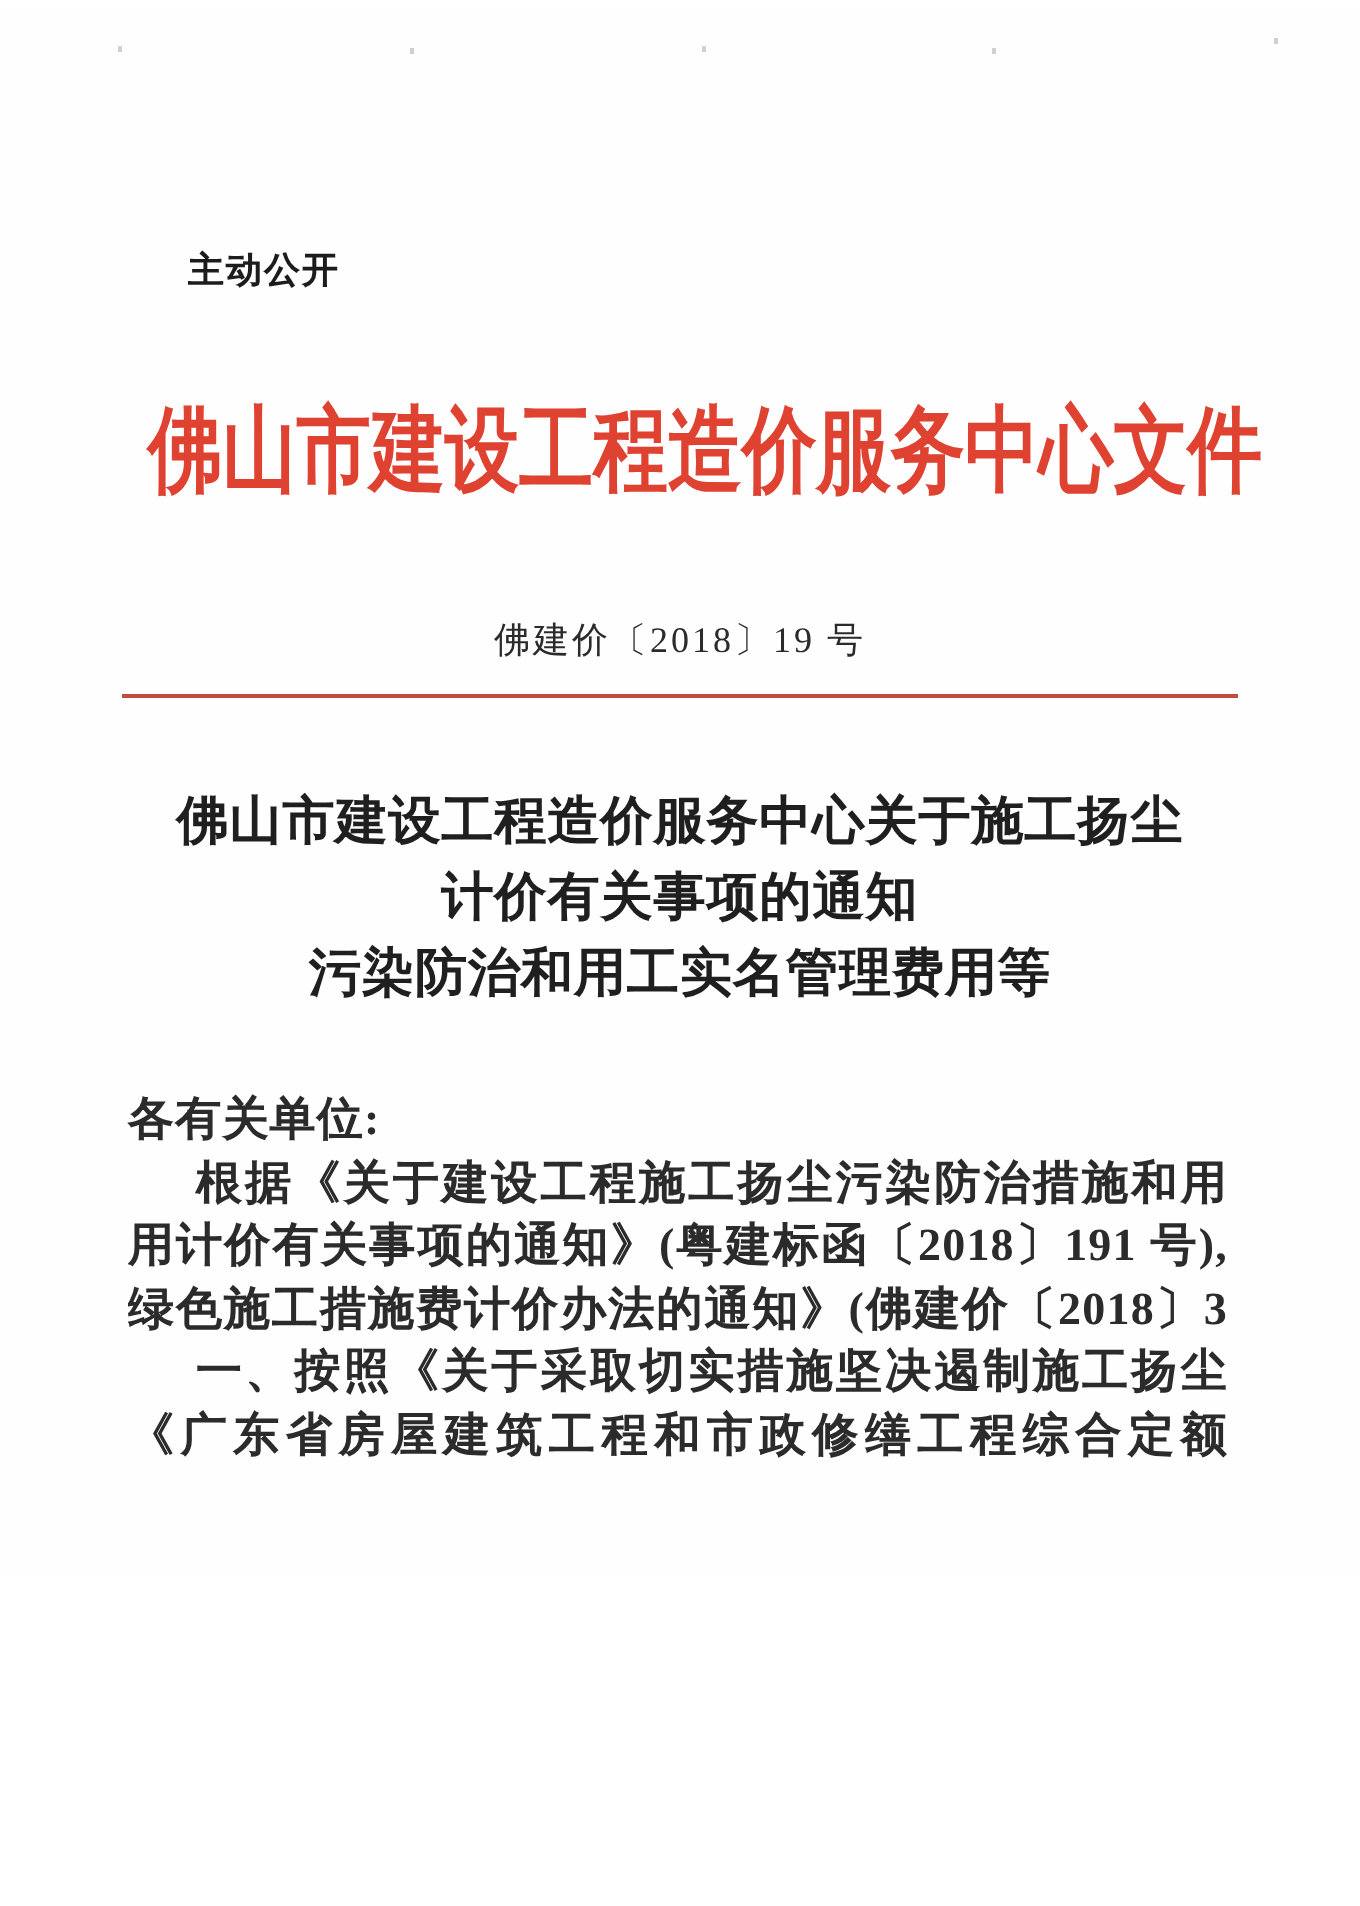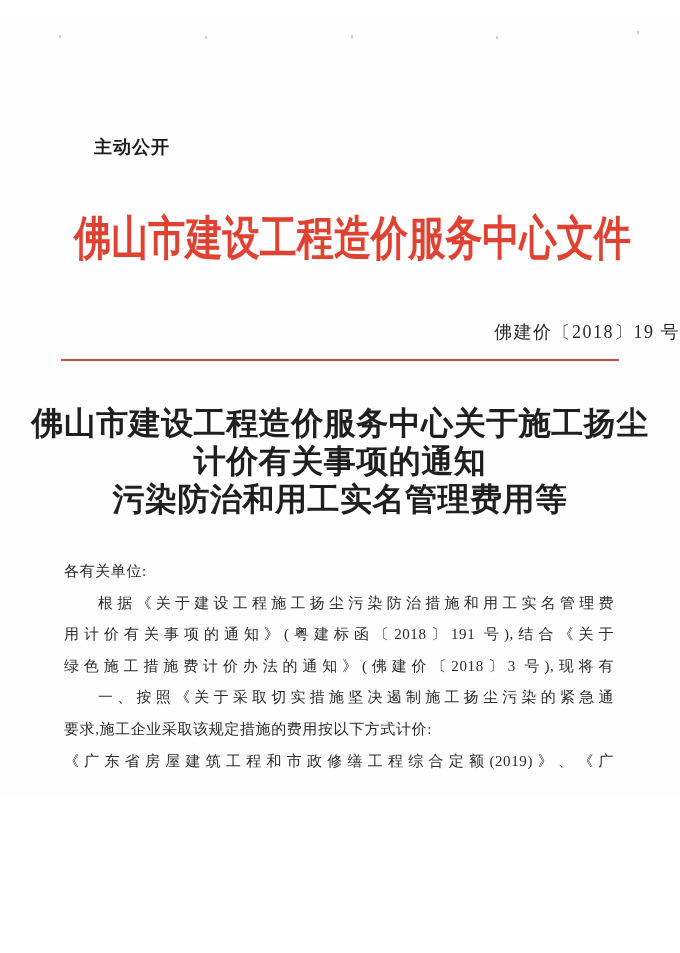--- a/index.html
+++ b/index.html
@@ -4,21 +4,21 @@
 <style>
   html, body {
     margin: 0;
     padding: 0;
     background: #ffffff;
   }
   .page {
     position: relative;
     width: 680px;
     height: 782px;
-    margin: 16px auto;
+    margin: 4px auto;
     background: var(--page_bg, #fefefe);
     overflow: hidden;
     font-family: "Liberation Serif", "DejaVu Serif", serif;
   }
   .speck {
     position: absolute;
     width: 2px;
     height: 3px;
     background: #9a9a9a;
     opacity: 0.45;
@@ -50,54 +50,55 @@
     color: var(--letterhead_red, #e04232);
     transform: scaleX(0.79);
     transform-origin: 50% 50%;
     white-space: nowrap;
   }
   .doc-number {
     position: absolute;
     top: 304px;
     left: 0;
     width: 100%;
-    text-align: right;
+    text-align: center;
     font-size: 18px;
     letter-spacing: 1.5px;
     color: var(--body_text, #2b2b2b);
     white-space: nowrap;
   }
   .red-rule {
     position: absolute;
     top: 343px;
     left: 61px;
     width: 558px;
     height: 2px;
     background: var(--rule_red, #c14b41);
   }
   .notice-title {
     position: absolute;
     top: 388px;
     left: 0;
     width: 100%;
     text-align: center;
-    font-size: 32px;
+    font-size: 26px;
     line-height: 38px;
     font-weight: bold;
     color: var(--title_text, #1f1f1f);
     letter-spacing: 0.5px;
   }
   .body-text {
     position: absolute;
     top: 540px;
     left: 64px;
     width: 550px;
-    font-size: 15px;
+    font-size: 23px;
     letter-spacing: 0.6px;
     color: var(--body_text, #2b2b2b);
+    font-weight: bold;
   }
   .line {
     height: 31.6px;
     line-height: 31.6px;
     white-space: nowrap;
   }
   .fill {
     white-space: normal;
     text-align: justify;
     text-align-last: justify;
@@ -134,17 +135,16 @@
     <div>计价有关事项的通知</div>
     <div>污染防治和用工实名管理费用等</div>
   </div>
 
   <div class="body-text">
     <div class="line">各有关单位:</div>
     <div class="line fill indent">根据《关于建设工程施工扬尘污染防治措施和用工实名管理费</div>
     <div class="line fill">用计价有关事项的通知》(粤建标函〔2018〕191 号),结合《关于</div>
     <div class="line fill">绿色施工措施费计价办法的通知》(佛建价〔2018〕3 号),现将有</div>
     <div class="line fill indent">一、按照《关于采取切实措施坚决遏制施工扬尘污染的紧急通</div>
-    <div class="line">要求,施工企业采取该规定措施的费用按以下方式计价:</div>
     <div class="line fill">《广东省房屋建筑工程和市政修缮工程综合定额(2019)》、《广</div>
   </div>
 
 </div>
 
 </body></html>

